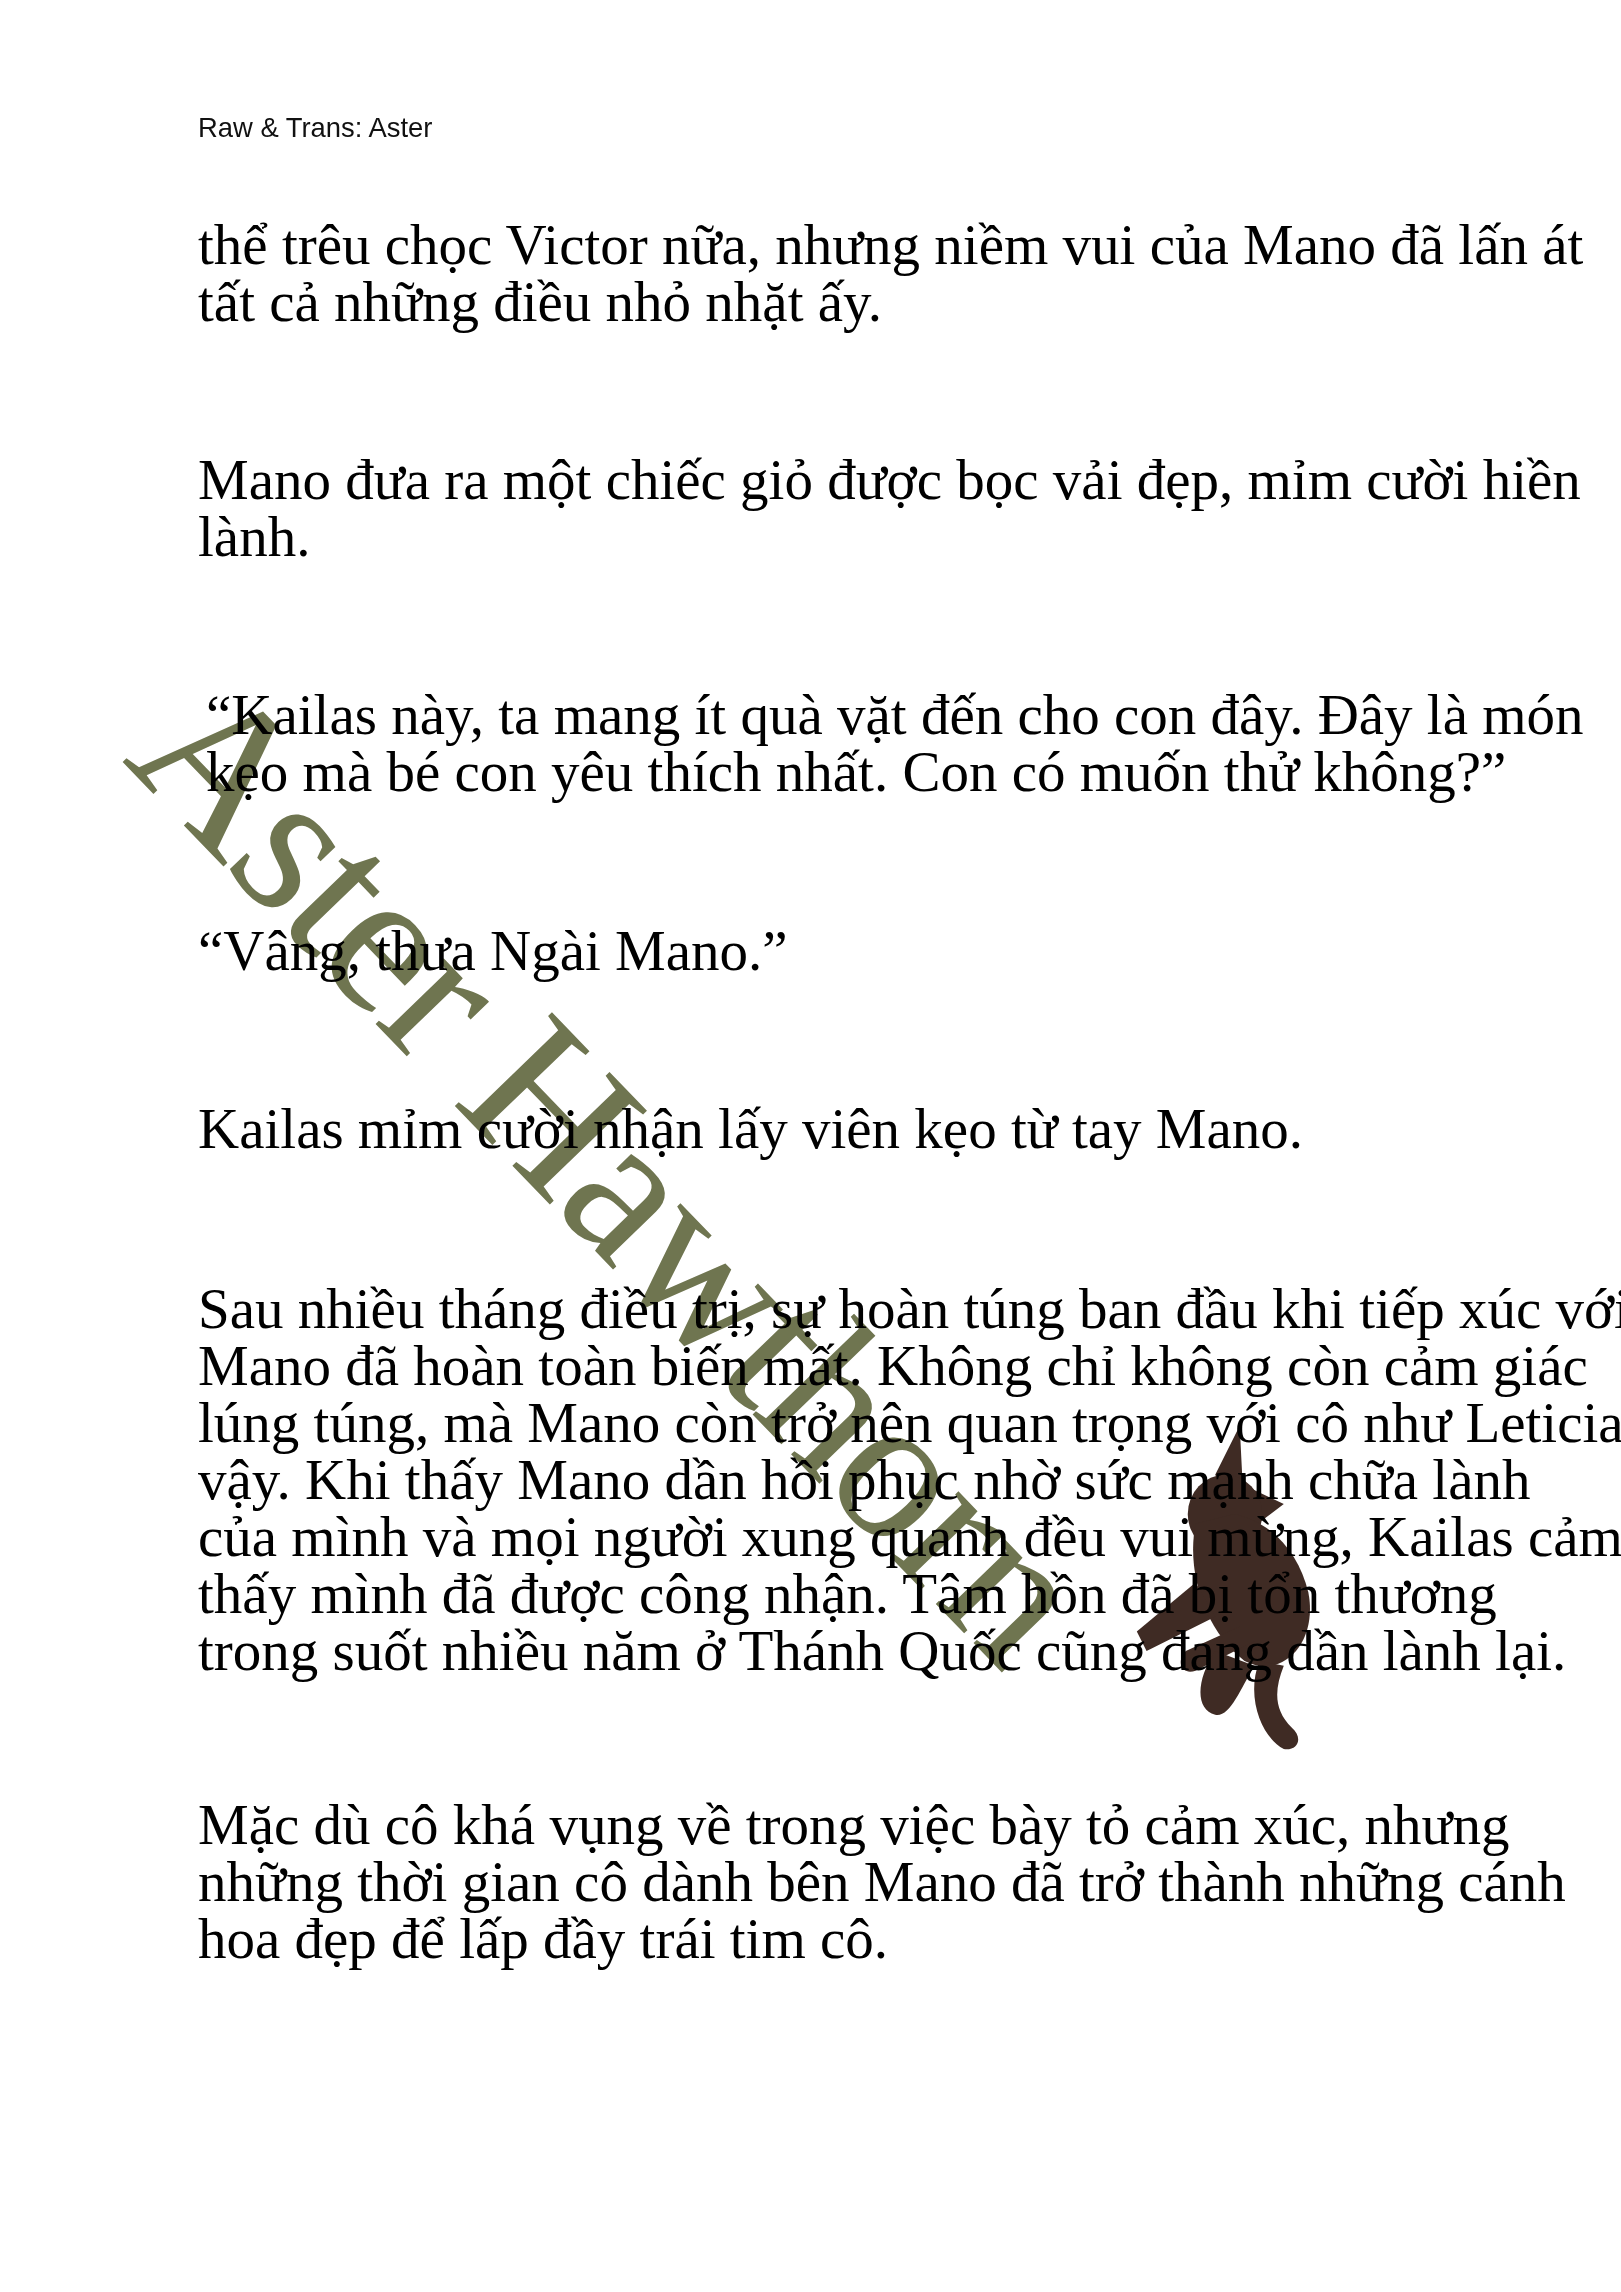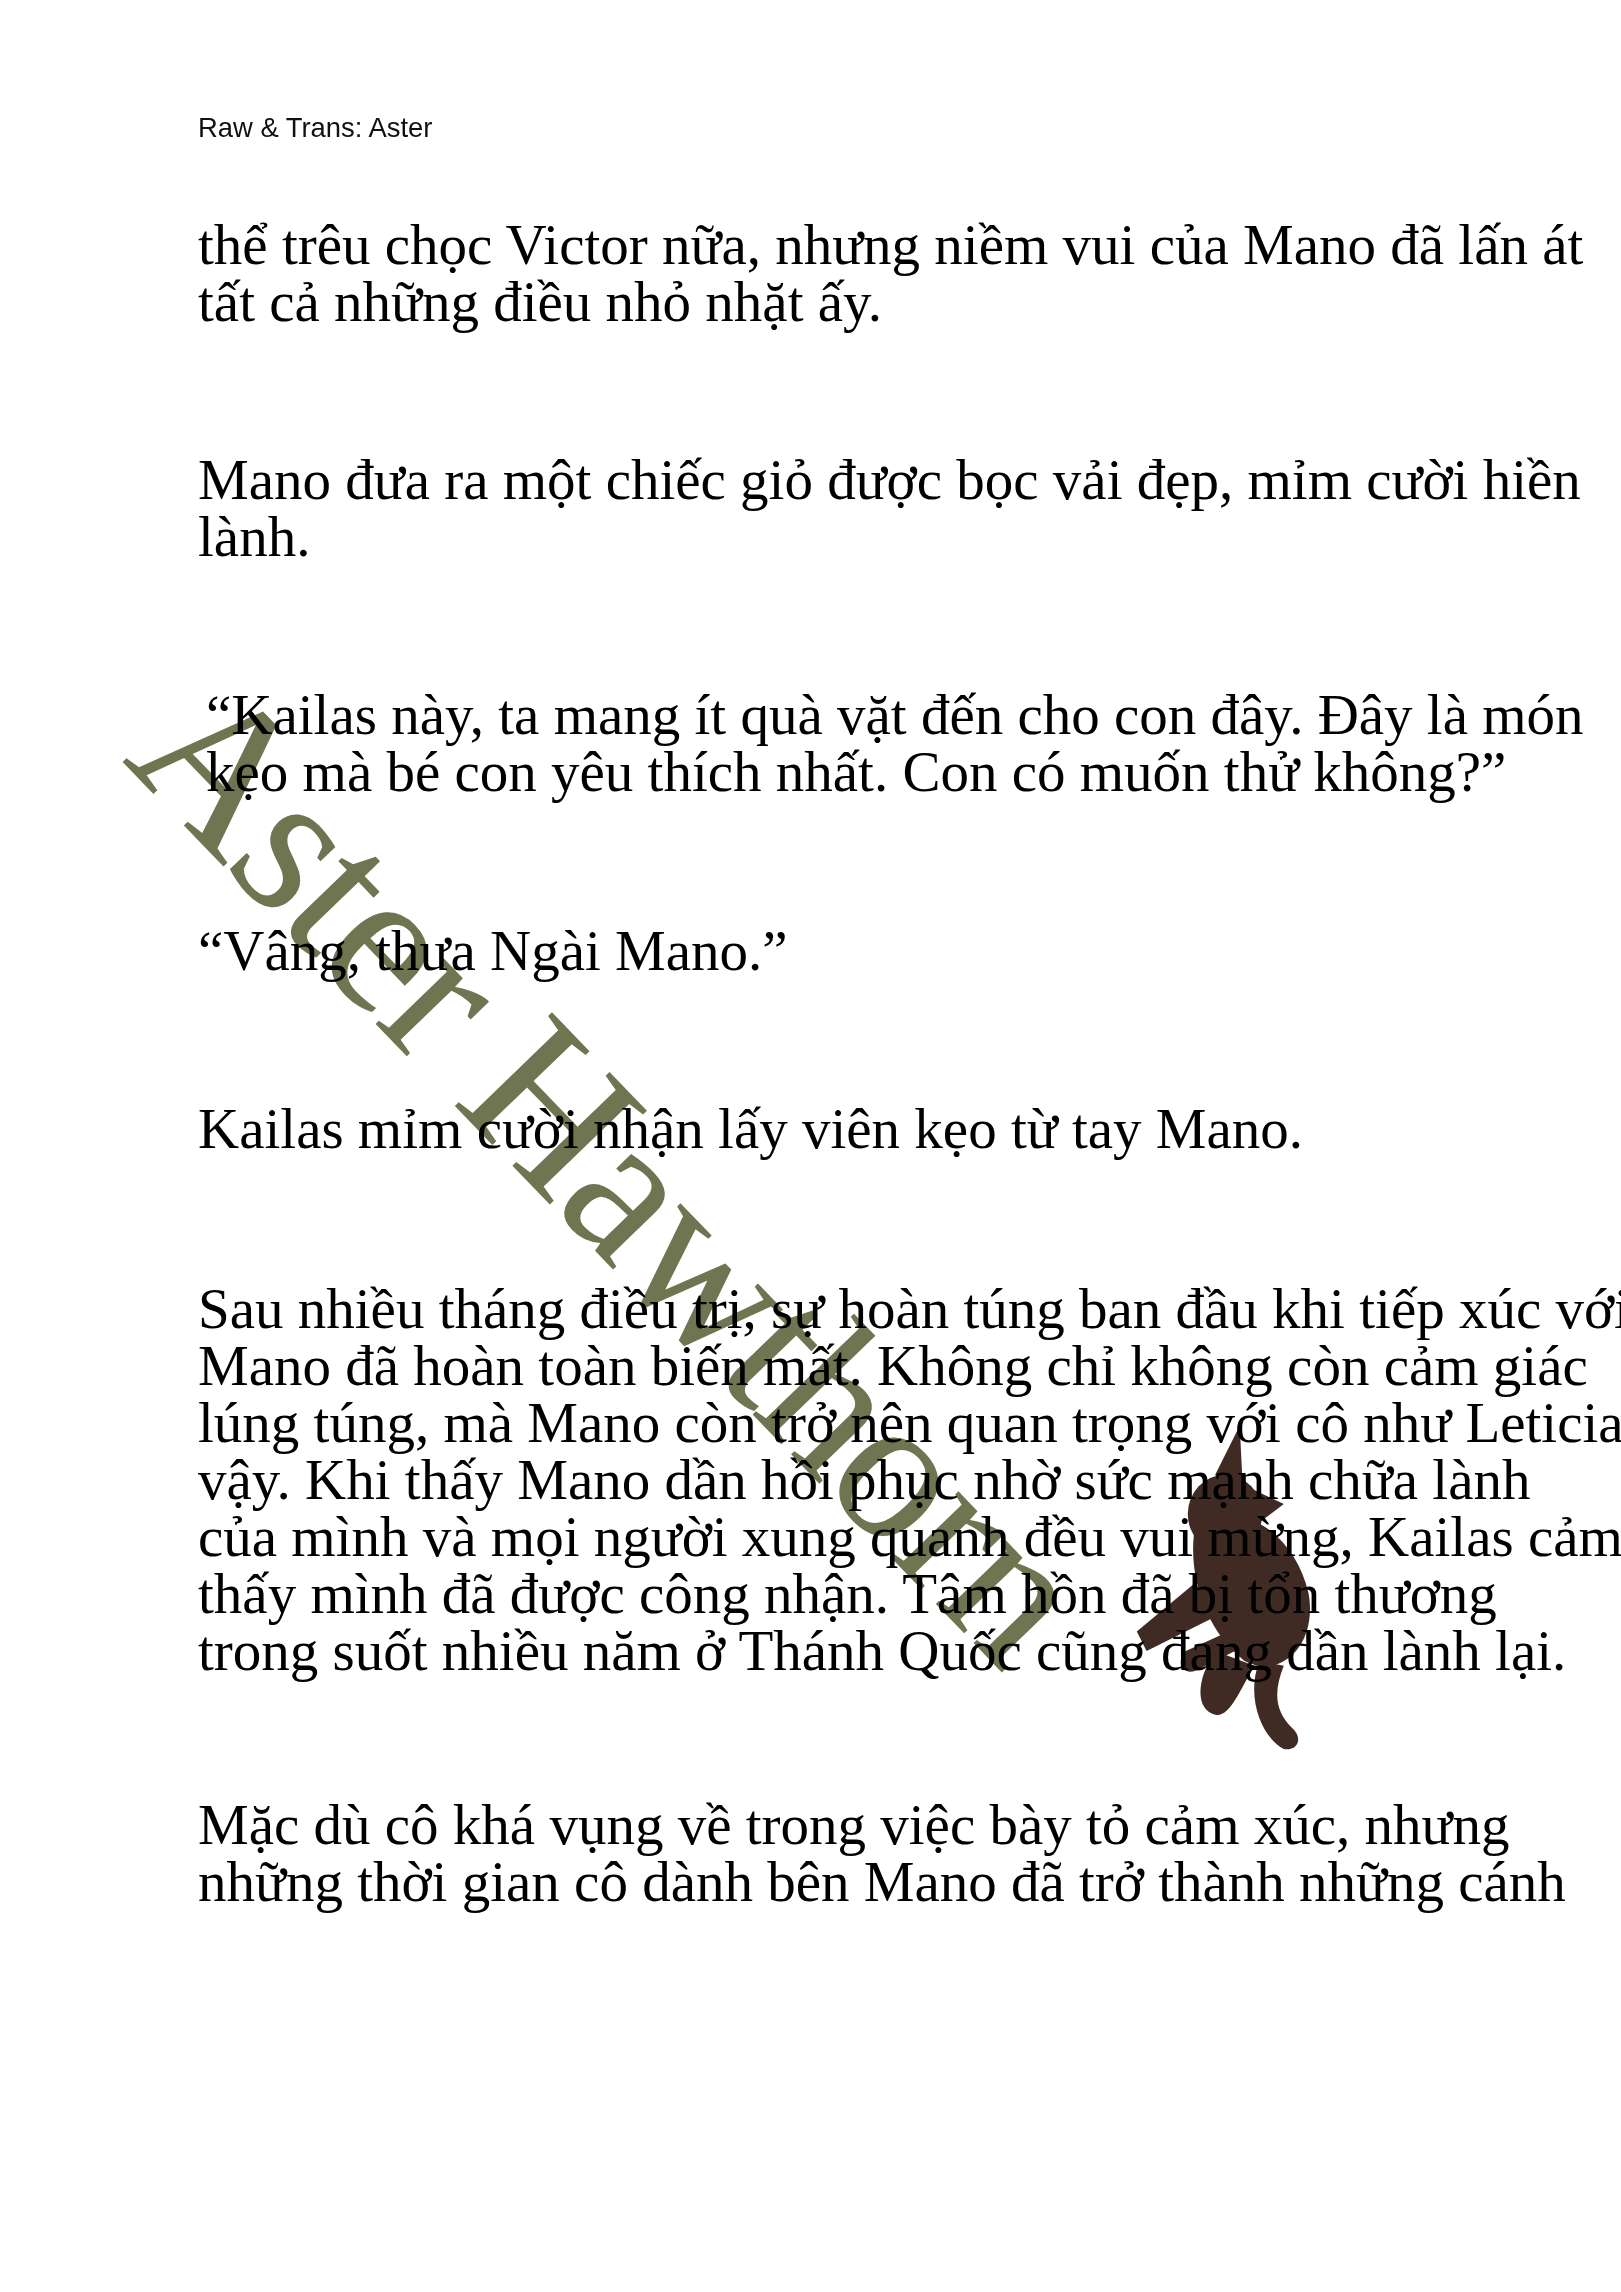--- a/index.html
+++ b/index.html
@@ -124,16 +124,17 @@
     <span class="line">lúng túng, mà Mano còn trở nên quan trọng với cô như Leticia</span>
     <span class="line">vậy. Khi thấy Mano dần hồi phục nhờ sức mạnh chữa lành</span>
     <span class="line">của mình và mọi người xung quanh đều vui mừng, Kailas cảm</span>
     <span class="line">thấy mình đã được công nhận. Tâm hồn đã bị tổn thương</span>
     <span class="line">trong suốt nhiều năm ở Thánh Quốc cũng đang dần lành lại.</span>
   </p>
 
   <p class="para" style="top:1782px;">
     <span class="line">Mặc dù cô khá vụng về trong việc bày tỏ cảm xúc, nhưng</span>
     <span class="line">những thời gian cô dành bên Mano đã trở thành những cánh</span>
+    <span class="line">hoa đẹp để lấp đầy trái tim cô.</span>
   </p>
 
 </div>
 
 
 </body></html>

